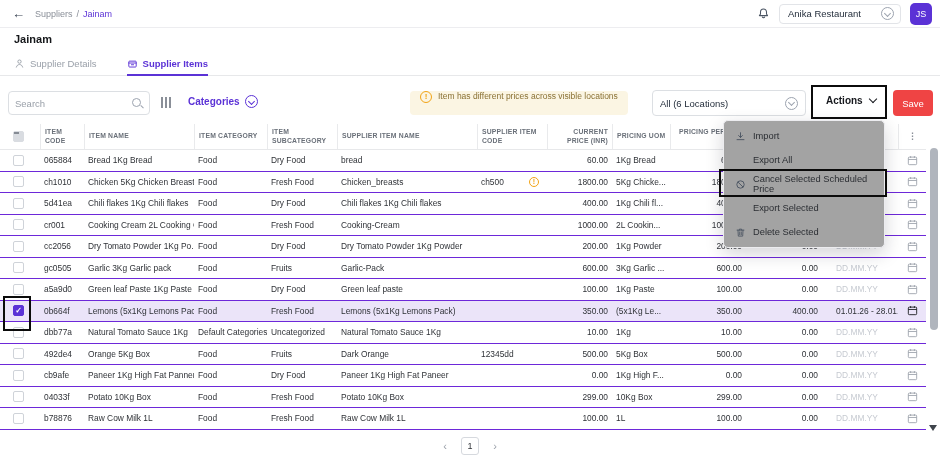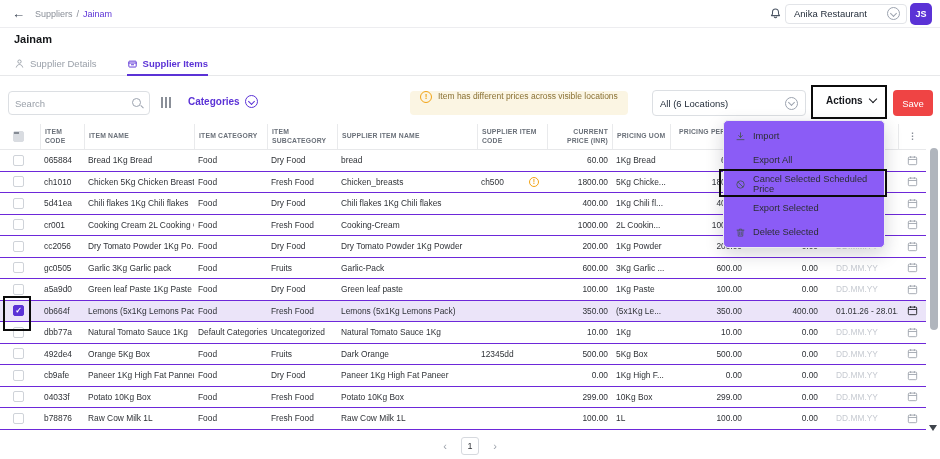--- a/index.html
+++ b/index.html
@@ -4,24 +4,24 @@
 <style>
   *{box-sizing:border-box;margin:0;padding:0}
   html,body{width:940px;height:459px}
   body{font-family:"Liberation Sans",sans-serif;background:#fff;position:relative;overflow:hidden;color:#2f3237}
 
   
   .topbar{position:absolute;top:0;left:0;width:940px;height:28px;border-bottom:1px solid #ededf0;display:flex;align-items:center;padding:0 8px 0 12px;background:#fff}
   .back{font-size:13px;color:#374151;margin-right:10px;cursor:pointer}
   .crumb{font-size:9px;color:#8a8f98;display:flex;gap:4px;align-items:center}
   .crumb .cur{color:#5B32D6}
-  .tb-right{margin-left:auto;display:flex;align-items:center;gap:3px}
+  .tb-right{margin-left:auto;display:flex;align-items:center;gap:9px}
   .bell{display:flex;align-items:center;color:#4b5563}
   .acct{height:20px;min-width:122px;border:1px solid #e2e4e8;border-radius:4px;display:flex;align-items:center;justify-content:space-between;gap:10px;padding:0 6px 0 8px;font-size:9.5px;color:#1f2937;background:#fff}
-  .avatar{width:22px;height:22px;border-radius:5px;background:#5B32D6;color:#fff;font-size:9px;font-weight:bold;display:flex;align-items:center;justify-content:center}
+  .avatar{width:22px;height:22px;border-radius:5px;background:#5B32D6;color:#fff;font-size:9px;font-weight:normal;display:flex;align-items:center;justify-content:center}
 
   .page-title{position:absolute;top:33px;left:14px;font-size:11px;font-weight:bold;color:#15171a}
 
   
   .tabs{position:absolute;top:50px;left:0;width:940px;height:26px;border-bottom:1px solid #e7e8ea;display:flex;align-items:flex-end;padding-left:14px;gap:30px;background:#fff}
   .tab{display:flex;align-items:center;gap:5px;font-size:9.5px;color:#9aa0a9;padding-bottom:5px;border-bottom:2px solid transparent;margin-bottom:-1px;cursor:pointer}
   .tab.active{color:#5B32D6;border-bottom-color:#5B32D6;font-weight:bold}
 
   
   .toolbar{position:absolute;top:82px;left:0;width:940px;height:42px;background:#fff}
@@ -75,21 +75,21 @@
   .c-supplier_code .warn{margin-left:auto;margin-right:4px}
   .cb{width:11px;height:11px;border:1px solid #cfd3d9;border-radius:2px;background:#fff;display:flex;align-items:center;justify-content:center;flex:none;font-size:8px;line-height:1;cursor:pointer}
   .cb.checked{background:#5B32D6;border-color:#5B32D6;color:#fff;font-weight:bold}
   .cb.head{background:#d9dce1;border-color:#d9dce1}
   .cb.head::after{content:"";width:5px;height:1.6px;background:#858b94;display:block}
   .cal{display:flex;color:#9aa0a9;cursor:pointer}
   .cal.active{color:#15171a}
   .dots{color:#8a8f98;font-size:9px}
 
   
-  .menu{position:absolute;left:723px;top:120px;width:162px;background:#8b5cf6;border:1px solid #ececef;border-radius:5px;box-shadow:0 6px 18px rgba(20,20,40,.18);padding:3px 0;z-index:10}
+  .menu{position:absolute;left:723px;top:120px;width:162px;background:#a3a3a3;border:1px solid #ececef;border-radius:5px;box-shadow:0 6px 18px rgba(20,20,40,.18);padding:3px 0;z-index:10}
   .menu-item{height:24px;display:flex;align-items:center;gap:7px;padding:0 10px;font-size:9.3px;color:#2b2e33;cursor:pointer}
   .mi-icon{width:12px;display:flex;justify-content:center;color:#4b5563;flex:none}
 
   
   .pager{position:absolute;left:0;width:940px;top:437px;display:flex;justify-content:center;gap:7px}
   .pbtn{width:18px;height:18px;border-radius:3px;display:flex;align-items:center;justify-content:center;font-size:11px;color:#9aa0a9;border:1px solid transparent;cursor:pointer;background:#fff}
   .pbtn.page{border-color:#d6d9de;color:#2f3237;font-size:9px}
 
   
   .sb-thumb{position:absolute;right:2px;top:148px;width:8px;height:182px;background:#b0b5bd;border-radius:4px;cursor:pointer}

